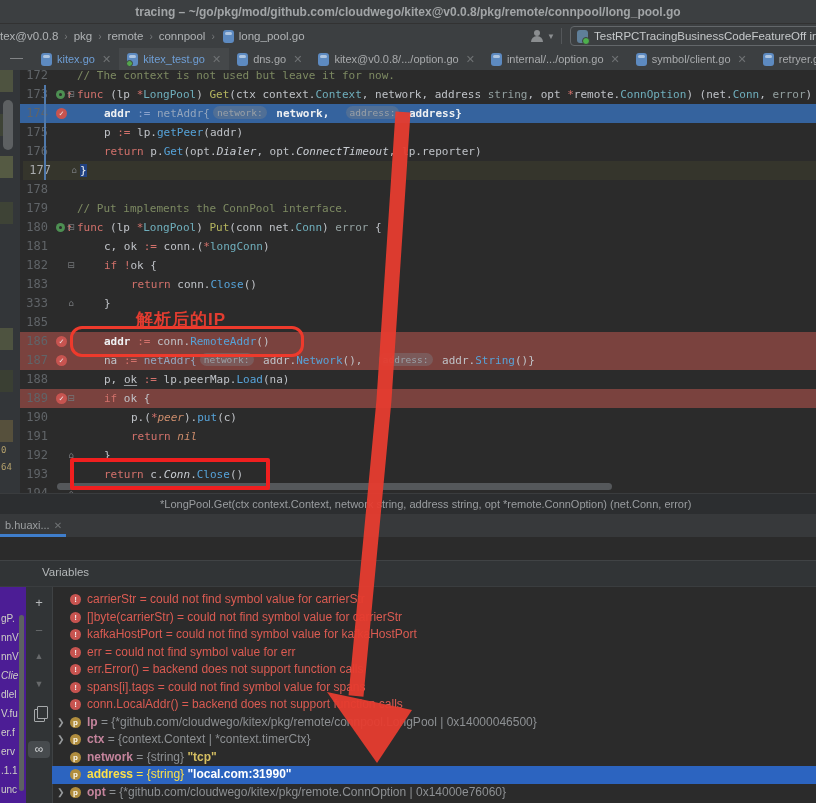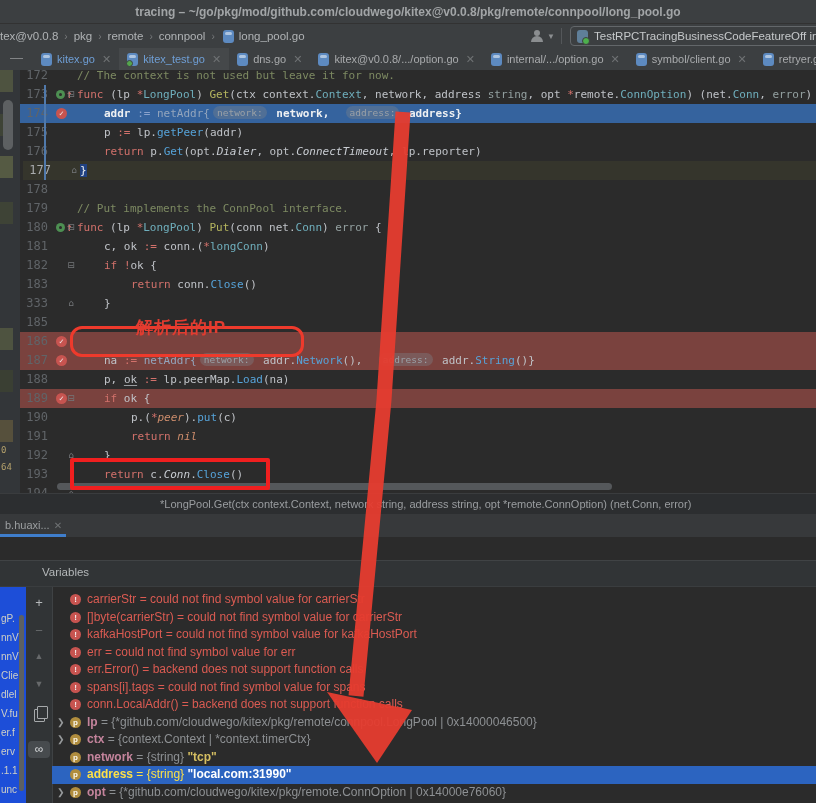--- a/index.html
+++ b/index.html
@@ -71,21 +71,21 @@
   #ctxbar span{margin-left:160px;}
   #dtabstrip{left:0;top:514px;width:816px;height:23px;background:#37393b;border-bottom:1px solid #232527;}
   #dtab{position:absolute;left:0;top:0;width:66px;height:23px;font-size:11px;color:#9b9ea0;line-height:22px;padding-left:5px;box-sizing:border-box;}
   #dtab .x{color:#6f7274;margin-left:4px;font-size:10px;}
   #dtab::after{content:"";position:absolute;left:0;bottom:0;width:66px;height:3px;background:#3f7ecc;}
   #gap{left:0;top:537px;width:816px;height:23px;background:#2b2b2b;}
   
   #vars{left:0;top:560px;width:816px;height:243px;background:#2b2b2b;border-top:1px solid #404345;}
   #vhead{position:absolute;left:0;top:0;width:816px;height:25px;background:#313436;border-bottom:1px solid #3a3d3f;}
   #vhead span{position:absolute;left:42px;top:5px;font-size:11.5px;color:#b5b8ba;}
-  #framestrip{position:absolute;left:0;top:26px;width:26px;height:217px;background:#1d4ed8;overflow:hidden;}
+  #framestrip{position:absolute;left:0;top:26px;width:26px;height:217px;background:#4c1d95;overflow:hidden;}
   #framestrip .fr{position:absolute;left:1px;width:24px;font-size:10px;color:#cfd0c6;white-space:nowrap;}
   #framestrip .thumb{position:absolute;left:19px;top:28px;width:5px;height:176px;border-radius:3px;background:#5d6062;}
   #vtoolbar{position:absolute;left:26px;top:26px;width:26px;height:217px;background:#313436;border-right:1px solid #3f4244;}
   #vtoolbar .btn{position:absolute;left:0;width:26px;text-align:center;font-size:13px;color:#b6b9bb;}
   #vtoolbar .dim{color:#67696b;}
   #vtoolbar .inf{left:2px;width:22px;height:17px;background:#474b4e;border-radius:4px;color:#d7d9db;font-size:12px;line-height:16px;}
   .copyico{position:relative;display:inline-block;width:9px;height:11px;border:1px solid #a6a9ab;border-radius:1px;}
   .copyico::after{content:"";position:absolute;left:2px;top:-4px;width:9px;height:11px;border:1px solid #a6a9ab;border-radius:1px;background:#313436;}
   #vchev{position:absolute;left:6px;top:32px;color:#8b8e90;font-size:8px;}
   .vrow{position:absolute;left:52px;width:764px;height:17.5px;font-size:12px;line-height:17.5px;white-space:nowrap;}
@@ -97,21 +97,21 @@
               color:#fcf8ee;font-size:8px;font-weight:bold;line-height:11px;text-align:center;}
   .vrow .txt{position:absolute;left:35px;}
   .vrow .err{color:#db5b52;}
   .vrow .vname{color:#c4849c;font-weight:bold;}
   .vrow .vdim{color:#8d9093;}
   .vrow .vstr{color:#d6bf62;font-weight:bold;}
   .vrow.selected .vname,.vrow.selected .vdim{color:#fde047;}
   .vrow.selected .vstr{color:#ffffff;font-weight:bold;}
   
   #anno-box1{left:70px;top:326px;width:228px;height:25px;border:3px solid #ee3a2c;border-radius:12px;z-index:30;}
-  #anno-label{left:136px;top:316px;font-size:17px;font-weight:bold;color:#e23c30;z-index:31;letter-spacing:1px;}
+  #anno-label{left:136px;top:308px;font-size:17px;font-weight:bold;color:#e23c30;z-index:31;letter-spacing:1px;}
   #anno-box2{left:70px;top:458px;width:192px;height:24px;border:4px solid #f01f1f;border-radius:2px;z-index:30;}
   #arrow{left:0;top:0;z-index:32;pointer-events:none;}
 </style>
 </head>
 <body>
 
 <div id="app">
 
   <div class="abs" id="titlebar">
     <span class="t">tracing – ~/go/pkg/mod/github.com/cloudwego/kitex@v0.0.8/pkg/remote/connpool/long_pool.go</span>
@@ -192,21 +192,21 @@
       <div class="line" style="top: 72px;"><span class="ln">176</span><span class="code" style="padding-left: 27px;"><span class="sg-k">return</span><span class="sg-w"> p.</span><span class="sg-f">Get</span><span class="sg-w">(opt.</span><span class="sg-it">Dialer</span><span class="sg-w">, opt.</span><span class="sg-it">ConnectTimeout</span><span class="sg-w">, lp.reporter)</span></span></div>
       <div class="line caret" style="top: 91px;"><span class="ln">177</span><span class="fold">⌂</span><span class="code" style="padding-left: 0px;"><span class="sg-sel">}</span></span></div>
       <div class="line" style="top: 110px;"><span class="ln">178</span><span class="code" style="padding-left: 0px;"></span></div>
       <div class="line" style="top: 129px;"><span class="ln">179</span><span class="code" style="padding-left: 0px;"><span class="sg-c">// Put implements the ConnPool interface.</span></span></div>
       <div class="line" style="top: 148px;"><span class="ln">180</span><span class="gico"><span class="impl-g"></span><span class="impl-a">↑</span></span><span class="fold">⊟</span><span class="code" style="padding-left: 0px;"><span class="sg-k">func</span><span class="sg-w"> (lp </span><span class="sg-k">*</span><span class="sg-t">LongPool</span><span class="sg-w">) </span><span class="sg-fn">Put</span><span class="sg-w">(conn net.</span><span class="sg-t">Conn</span><span class="sg-w">) </span><span class="sg-g2">error</span><span class="sg-w"> {</span></span></div>
       <div class="line" style="top: 167px;"><span class="ln">181</span><span class="code" style="padding-left: 27px;"><span class="sg-w">c, ok </span><span class="sg-op">:=</span><span class="sg-w"> conn.(</span><span class="sg-k">*</span><span class="sg-t">longConn</span><span class="sg-w">)</span></span></div>
       <div class="line" style="top: 186px;"><span class="ln">182</span><span class="fold">⊟</span><span class="code" style="padding-left: 27px;"><span class="sg-k">if </span><span class="sg-k">!</span><span class="sg-w">ok {</span></span></div>
       <div class="line" style="top: 205px;"><span class="ln">183</span><span class="code" style="padding-left: 54px;"><span class="sg-k">return</span><span class="sg-w"> conn.</span><span class="sg-f">Close</span><span class="sg-w">()</span></span></div>
       <div class="line" style="top: 224px;"><span class="ln">333</span><span class="fold">⌂</span><span class="code" style="padding-left: 27px;"><span class="sg-w">}</span></span></div>
       <div class="line" style="top: 243px;"><span class="ln">185</span><span class="code" style="padding-left: 0px;"></span></div>
-      <div class="line bp" style="top: 262px;"><span class="ln">186</span><span class="gico"><span class="bpdot">✓</span></span></div>
+      <div class="line bp" style="top: 262px;"><span class="ln">186</span><span class="gico"><span class="bpdot">✓</span></span><span class="code" style="padding-left: 27px;"><span class="sg-b">addr </span><span class="sg-op">:= </span><span class="sg-w">conn.</span><span class="sg-f">RemoteAddr</span><span class="sg-w">()</span></span></div>
       <div class="line bp" style="top: 281px;"><span class="ln">187</span><span class="gico"><span class="bpdot">✓</span></span><span class="code" style="padding-left: 27px;"><span class="sg-w">na </span><span class="sg-op">:= </span><span class="sg-gb">netAddr{</span><span class="sg-pill">network:</span><span class="sg-w"> addr.</span><span class="sg-f">Network</span><span class="sg-w">(),  </span><span class="sg-pill">address:</span><span class="sg-w"> addr.</span><span class="sg-f">String</span><span class="sg-w">()}</span></span></div>
       <div class="line" style="top: 300px;"><span class="ln">188</span><span class="code" style="padding-left: 27px;"><span class="sg-w">p, </span><span class="sg-u">ok</span><span class="sg-w"> </span><span class="sg-op">:=</span><span class="sg-w"> lp.peerMap.</span><span class="sg-f">Load</span><span class="sg-w">(na)</span></span></div>
       <div class="line bp" style="top: 319px;"><span class="ln">189</span><span class="gico"><span class="bpdot">✓</span></span><span class="fold">⊟</span><span class="code" style="padding-left: 27px;"><span class="sg-k">if</span><span class="sg-w"> ok {</span></span></div>
       <div class="line" style="top: 338px;"><span class="ln">190</span><span class="code" style="padding-left: 54px;"><span class="sg-w">p.(</span><span class="sg-k">*</span><span class="sg-oi">peer</span><span class="sg-w">).</span><span class="sg-f">put</span><span class="sg-w">(c)</span></span></div>
       <div class="line" style="top: 357px;"><span class="ln">191</span><span class="code" style="padding-left: 54px;"><span class="sg-k">return </span><span class="sg-oi">nil</span></span></div>
       <div class="line" style="top: 376px;"><span class="ln">192</span><span class="fold">⌂</span><span class="code" style="padding-left: 27px;"><span class="sg-w">}</span></span></div>
       <div class="line" style="top: 395px;"><span class="ln">193</span><span class="code" style="padding-left: 27px;"><span class="sg-k">return</span><span class="sg-w"> c.</span><span class="sg-it">Conn</span><span class="sg-w">.</span><span class="sg-f">Close</span><span class="sg-w">()</span></span></div>
       <div class="line" style="top: 414px;"><span class="ln">194</span><span class="fold">⌂</span><span class="code" style="padding-left: 0px;"></span></div>
       <div class="vcsbar" style="top: 15px; height: 95px;"></div>
       <div id="hscroll"></div>
@@ -226,21 +226,21 @@
   <div class="abs" id="vars">
     <div id="vhead">
       <span>Variables</span>
     </div>
     <div id="vchev">▼</div>
     <div id="framestrip">
       <div class="thumb"></div>
     <div class="fr" style="top: 26px;">gP.</div>
         <div class="fr" style="top: 45px;">nnV</div>
         <div class="fr" style="top: 64px;">nnV</div>
-        <div class="fr" style="top: 83px;">Clie</div>
+        <div class="fr" style="top: 83px; font-style: italic;">Clie</div>
         <div class="fr" style="top: 102px;">dlel</div>
         <div class="fr" style="top: 121px;">V.fu</div>
         <div class="fr" style="top: 140px;">er.f</div>
         <div class="fr" style="top: 159px;">erv</div>
         <div class="fr" style="top: 178px;">.1.1</div>
         <div class="fr" style="top: 197px;">unc</div>
       </div>
     <div id="vtoolbar">
         <div class="btn " style="top: 8px;">+</div>
         <div class="btn dim" style="top: 36px;">−</div>

